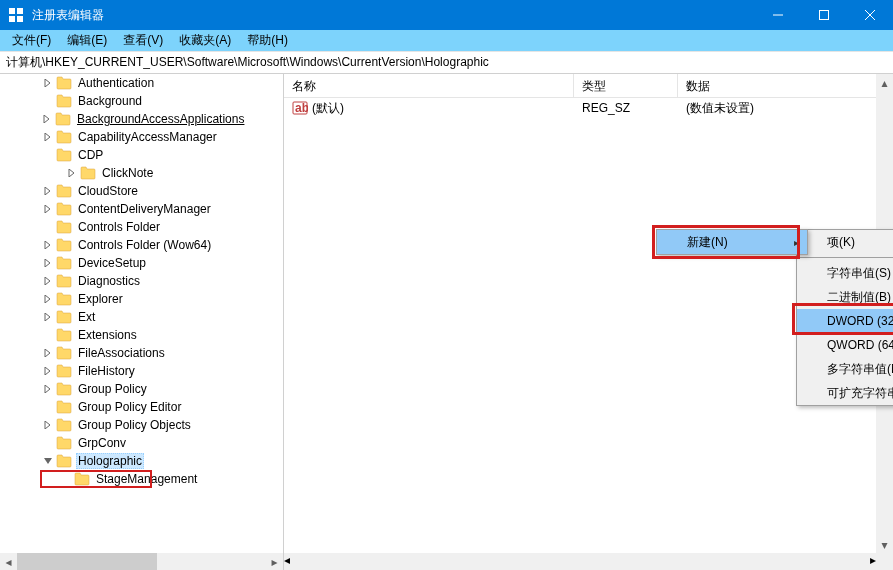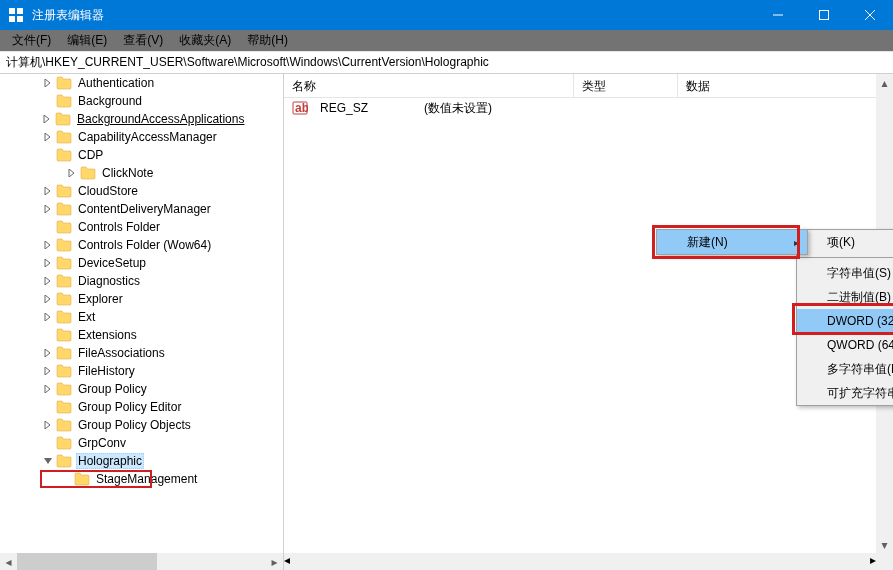--- a/index.html
+++ b/index.html
@@ -4,21 +4,21 @@
 <style>
 * { margin: 0; padding: 0; box-sizing: border-box; font-family: "Microsoft YaHei", "Segoe UI", sans-serif; font-size: 12px; }
 body { background: #fff; width: 893px; height: 570px; overflow: hidden; position: relative; }
 
 .titlebar { background: #0078d7; height: 30px; display: flex; align-items: center; color: #fff; }
 .titlebar .icon { width: 16px; height: 16px; margin: 0 8px; display: flex; align-items: center; justify-content: center; }
 .titlebar .title { flex: 1; font-size: 12px; }
 .titlebar .winbtns { display: flex; }
 .titlebar .winbtn { width: 46px; height: 30px; display: flex; align-items: center; justify-content: center; color: #fff; }
 
-.menubar { height: 22px; background: #737373; display: flex; align-items: center; padding: 0 4px; border-bottom: 1px solid #e5e5e5; }
+.menubar { height: 22px; background: #7dd3fc; display: flex; align-items: center; padding: 0 4px; border-bottom: 1px solid #e5e5e5; }
 .menubar .mitem { padding: 2px 8px; cursor: default; }
 
 .addressbar { height: 22px; border-bottom: 1px solid #d0d0d0; display: flex; align-items: center; padding: 0 6px; font-size: 12px; color: #000; }
 
 .main { display: flex; height: 496px; }
 .tree { width: 284px; border-right: 1px solid #d0d0d0; overflow: hidden; position: relative; }
 .tree-inner { position: absolute; top: 0; left: 0; right: 0; bottom: 17px; overflow: hidden; }
 .tree-scrollbar-h { position: absolute; bottom: 0; left: 0; right: 0; height: 17px; background: #f0f0f0; display:flex; }
 .tree-scrollbar-h .sbtn { width:17px; height:17px; display:flex; align-items:center; justify-content:center; color:#606060; background:#f0f0f0; }
 .tree-scrollbar-h .thumb { background:#cdcdcd; height:17px; width:140px; margin-left:0; }
@@ -397,20 +397,21 @@
       <div class="col type">类型</div>
       <div class="col data">数据</div>
     </div>
     <div class="valrow">
       <span class="vicon">
         <svg class="regstr" viewBox="0 0 16 16">
             <rect x="1" y="2" width="14" height="12" rx="1" fill="#fff" stroke="#c04040"></rect>
             <text x="3" y="12" font-size="9" fill="#c04040" font-weight="bold">ab</text>
           </svg>
       </span>
+      <span class="vname">(默认)</span>
       <span class="vtype">REG_SZ</span>
       <span class="vdata">(数值未设置)</span>
     </div>
 
     <div class="ctx ctx1">
       <div class="ctx-item hi">
         <span>新建(N)</span>
         <span class="arrow">▸</span>
       </div>
     </div>

